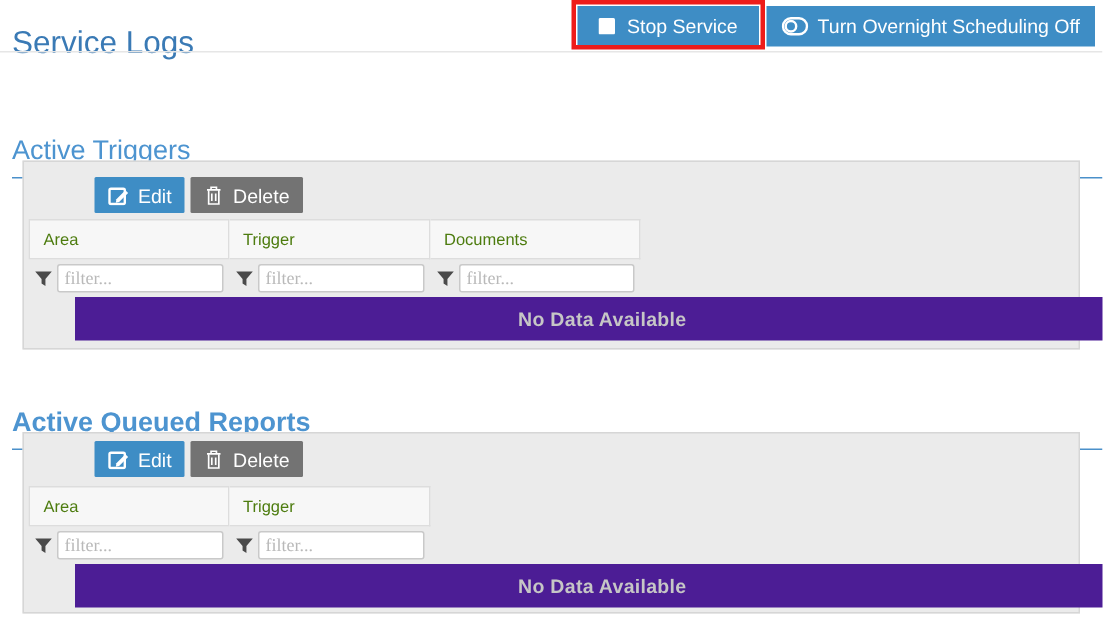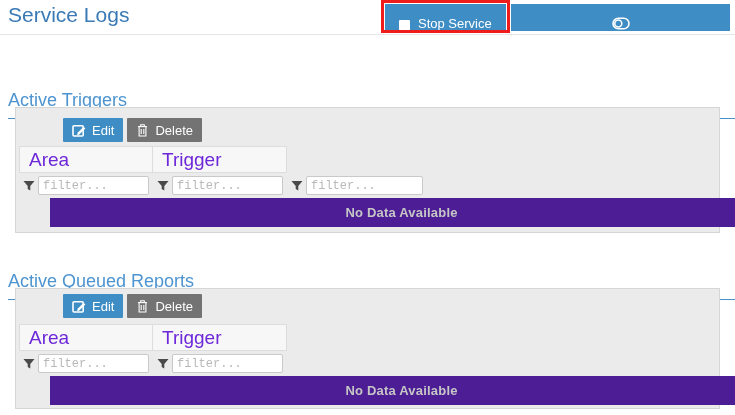--- a/index.html
+++ b/index.html
@@ -5,48 +5,48 @@
   * { box-sizing: border-box; }
   html, body { margin: 0; padding: 0; }
   body {
     width: 735px; height: 415px; position: relative; overflow: hidden;
     background: #ffffff;
     font-family: "Liberation Sans", sans-serif;
   }
 
   
   .page-title {
-    position: absolute; left: 8px; top: 3px;
+    position: absolute; left: 8px; top: 17px;
     font-size: 21px; font-weight: 400; color: #3a7ab5; text-align: right;
   }
   .top-btn {
     position: absolute; top: 4px; height: 27px;
     background: #3e8dc5; color: #fff; border: none;
-    display: flex; align-items: flex-end;
+    display: flex; align-items: center;
     font-family: inherit; font-size: 13px; cursor: pointer;
   }
   .btn-stop { left: 385px; padding: 0 14px; gap: 8px; }
   .btn-overnight { left: 511px; width: 219px; justify-content: center; gap: 6px; padding: 0 6px; }
   .annotation-box {
     position: absolute; left: 381px; top: 0; width: 129px; height: 33px;
     border: 3px solid #ee1c1a; pointer-events: none;
   }
   .header-rule {
     position: absolute; top: 34px; left: 0; width: 735px; height: 1px;
     background: #e6e6e6;
   }
 
   
   .section-heading {
     position: absolute; left: 8px; width: 727px;
     font-size: 18px; font-weight: 400; color: #4d94d0;
     padding-bottom: 7px; border-bottom: 1px solid #4a90ca; margin-top: 30px;
   }
   .heading-triggers { top: 60px; }
-  .heading-reports  { top: 241px; }
+  .heading-reports  { top: 241px; font-weight: bold; }
 
   
   .panel {
     position: absolute; left: 15px; width: 705px;
     background: #ebebeb; border: 1px solid #d6d6d6;
   }
   .panel-triggers { top: 107px; height: 126px; }
   .panel-reports  { top: 288px; height: 121px; }
 
   .toolbar { display: flex; gap: 4px; padding: 10px 0 0 7px; margin-left: 40px; }
@@ -60,36 +60,36 @@
   .btn-delete { background: #737373; }
 
   .grid { margin: 4px 0 0 3px; }
   .panel-reports .grid { margin-top: 6px; }
 
   .grid-header { display: flex; }
   .g-col {
     width: 134px; height: 27px;
     background: #f7f7f7; border: 1px solid #ddd; border-left: none;
     display: flex; align-items: center; padding-left: 9px;
-    font-size: 19px; color: #6d28d9; cursor: pointer; text-align: center;
+    font-size: 11px; color: #4d7c0f; cursor: pointer; text-align: center;
   }
   .g-col:first-child { border-left: 1px solid #ddd; }
   .g-col-wide { width: 140px; }
 
   .filter-row { display: flex; }
   .f-cell {
     width: 134px; display: flex; align-items: center;
     padding: 3px 4px 3px 1px; gap: 3px;
   }
   .f-cell-wide { width: 140px; }
   .funnel-btn { background: none; border: none; padding: 0 0 0 3px; cursor: pointer; display: flex; }
   .f-cell input {
     flex: 1; min-width: 0; height: 19px;
     border: 1px solid #c9c9c9; border-radius: 2px; background: #fff;
-    font-family: Liberation Mono, monospace; font-size: 12px; color: #555; padding: 0 4px;
+    font-family: Liberation Serif, serif; font-size: 12px; color: #555; padding: 0 4px;
   }
   .f-cell input::placeholder { color: #b9b9b9; }
 
   .no-data {
     background: #4c1d95; height: 29px; width: 100%;
     display: flex; align-items: center; justify-content: center;
     color: #c6c6c6; font-size: 13px; font-weight: 700; letter-spacing: 0.2px; margin-left: 34px;
   }
 
   .icon { display: inline-flex; flex: none; }
@@ -108,20 +108,21 @@
   <span>Stop Service</span>
 </button>
 
 <button class="top-btn btn-overnight">
   <span class="icon">
     <svg width="18" height="15" viewBox="0 0 18 15">
       <rect x="1" y="2.2" width="16" height="10.6" rx="5.3" fill="none" stroke="#ffffff" stroke-width="1.6"></rect>
       <circle cx="6.3" cy="7.5" r="3.5" fill="none" stroke="#ffffff" stroke-width="1.6"></circle>
     </svg>
   </span>
+  <span>Turn Overnight Scheduling Off</span>
 </button>
 
 <div class="annotation-box"></div>
 <div class="header-rule"></div>
 
 <div class="section-heading heading-triggers">Active Triggers</div>
 
 <div class="panel panel-triggers">
   <div class="toolbar">
     <button class="btn btn-edit">
@@ -144,20 +145,21 @@
         </svg>
       </span>
       <span>Delete</span>
     </button>
   </div>
 
   <div class="grid">
     <div class="grid-header">
       <div class="g-col">Area</div>
       <div class="g-col">Trigger</div>
+      <div class="g-col g-col-wide">Documents</div>
     </div>
     <div class="filter-row">
       <div class="f-cell">
         <button class="funnel-btn">
           <svg width="12" height="12" viewBox="0 0 13 13">
               <path d="M0.5 1 h12 l-4.6 5.5 v5 l-2.8 -1.7 v-3.3 Z" fill="#4a4a4a"></path>
             </svg>
         </button>
         <input type="text" placeholder="filter..." style="">
       </div>

